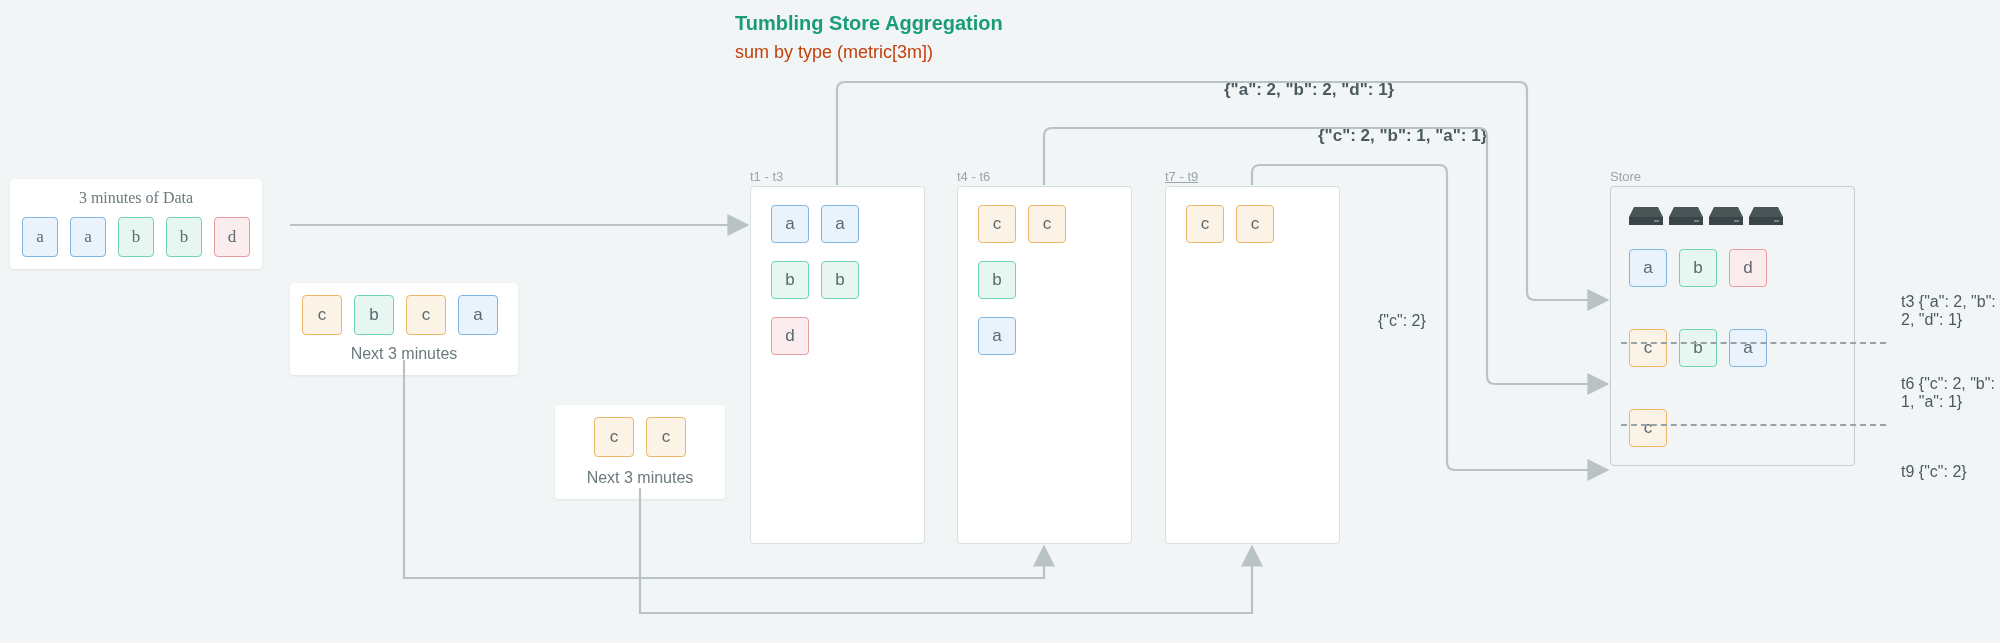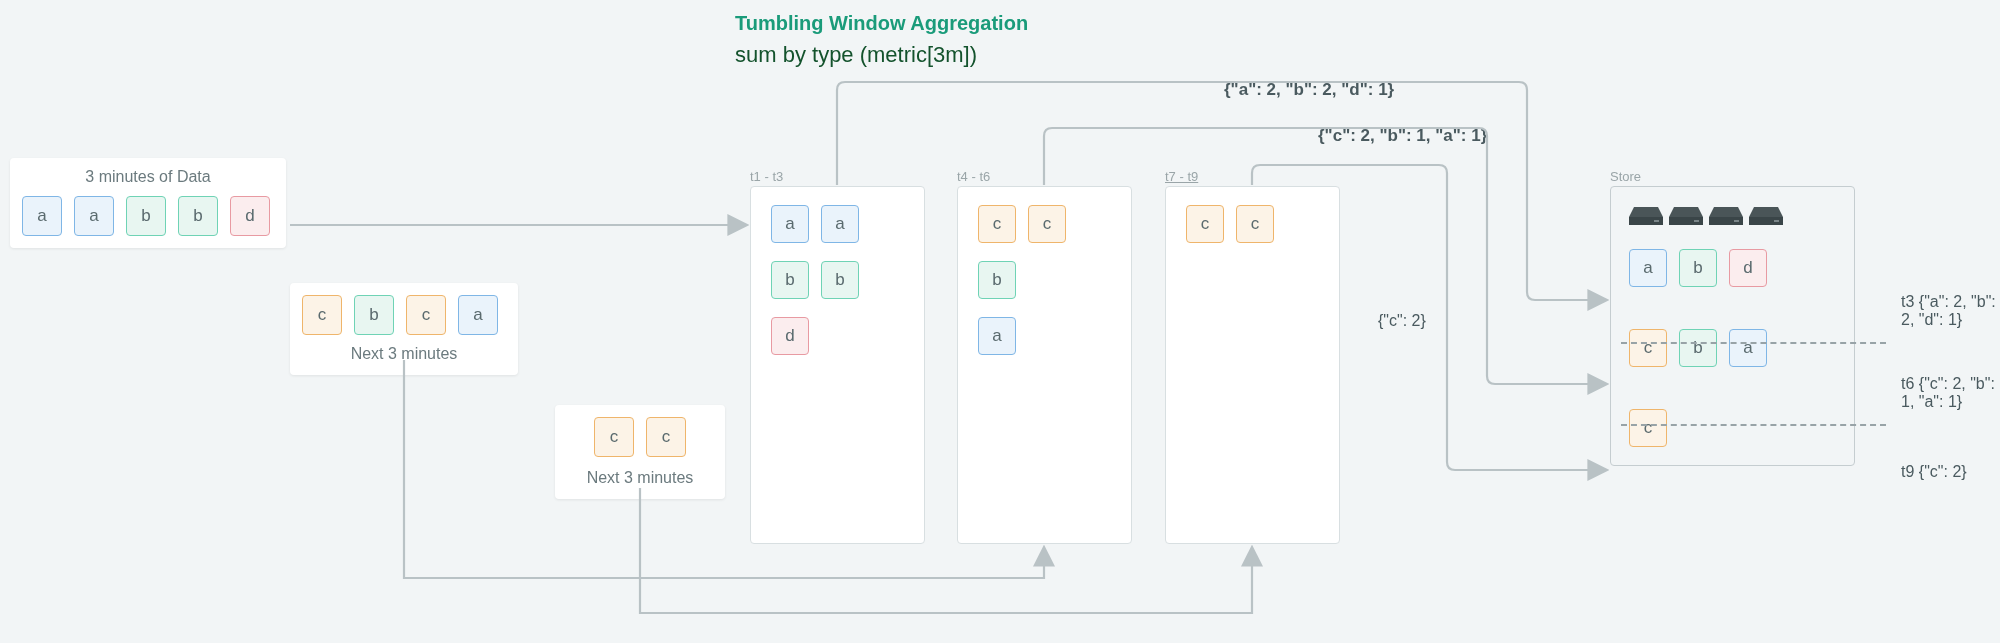--- a/index.html
+++ b/index.html
@@ -10,22 +10,22 @@
     position: relative;
     color: #4a5a5f;
   }
   .abs { position: absolute; }
   .title {
     font-size: 20px;
     font-weight: 600;
     color: #1a9b7a;
   }
   .subtitle {
-    font-size: 22px;
-    color: #14532d;
+    font-size: 18px;
+    color: #c2410c;
   }
   .small-label {
     font-size: 13px;
     color: #9aa5a8;
   }
   .med-label {
     font-size: 16px;
     color: #6b7a7e;
     text-align: center;
   }
@@ -81,24 +81,24 @@
   .divider {
     border: none;
     border-top: 2.5px dashed #98a3a7;
     height: 0;
   }
   svg.arrows { position: absolute; top:0; left:0; width:2000px; height:643px; pointer-events:none; }
 </style>
 </head>
 <body>
 
-<div class="abs title" style="left:735px; top:12px;">Tumbling Window Aggregation</div>
+<div class="abs title" style="left:735px; top:12px;">Tumbling Store Aggregation</div>
 <div class="abs subtitle" style="left:735px; top:42px;">sum by type (metric[3m])</div>
 
-<div class="abs card" style="left:10px; top:158px; width:276px; padding-top:10px;">
+<div class="abs card" style="left:10px; top:179px; width:252px; padding-top:10px;font-family:Liberation Serif, serif;">
   <div class="med-label" style="margin-bottom:10px;">3 minutes of Data</div>
   <div class="row">
     <div class="token t-blue">a</div>
     <div class="token t-blue">a</div>
     <div class="token t-green">b</div>
     <div class="token t-green">b</div>
     <div class="token t-red">d</div>
   </div>
 </div>
 

